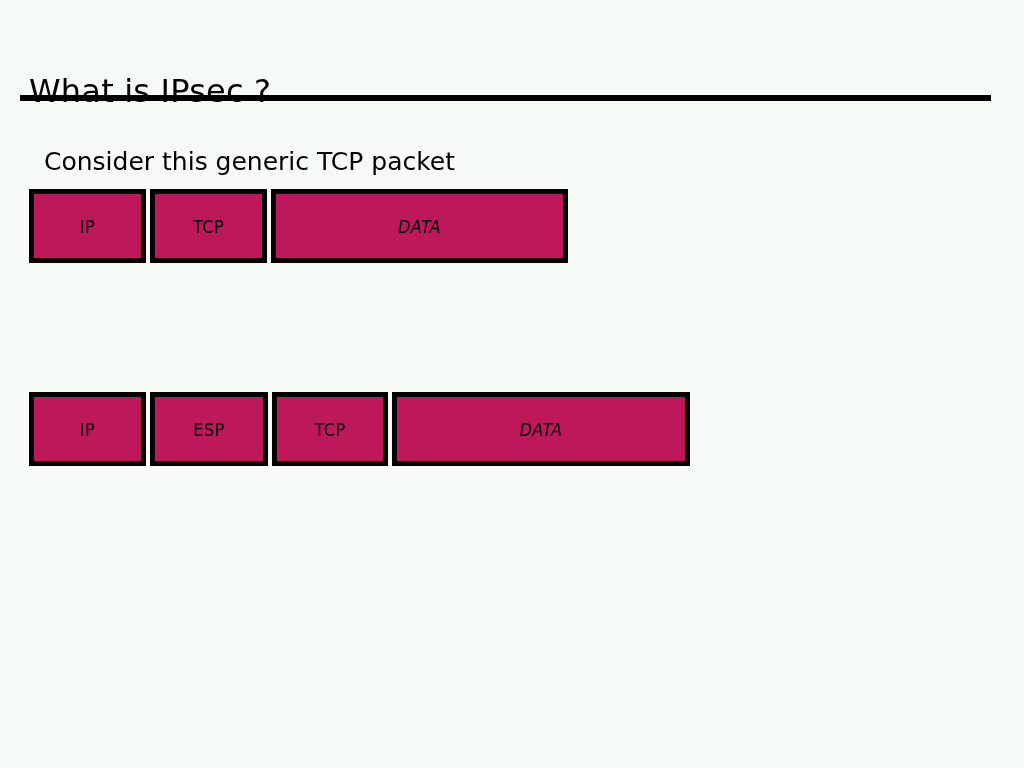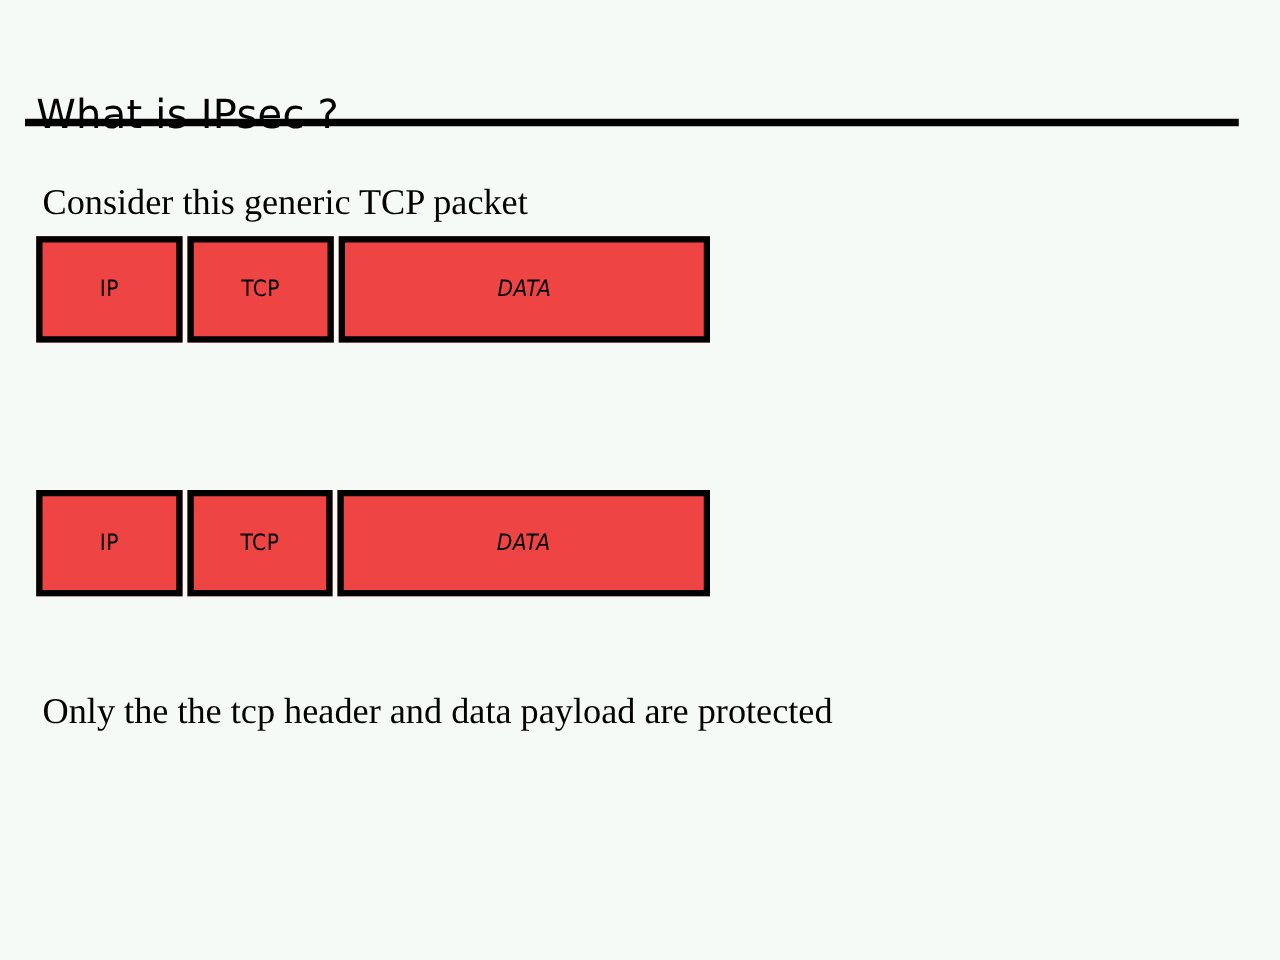--- a/index.html
+++ b/index.html
@@ -40,46 +40,45 @@
     left: 20px;
     top: 95px;
     width: 971px;
     height: 6px;
     background: #000000;
   }
 
   
   .caption {
     position: absolute;
-    left: 34px;
-    font-size: 29px;
+    left: 44px;
+    font-size: 25px;
     line-height: 32px;
     font-weight: 400;
     white-space: nowrap;
-    font-family: Liberation Serif, serif;
   }
   .caption-packet  { top: 146px; }
   .caption-mode    { top: 349px; }
   .caption-note    { top: 553px; }
 
   
   .packet-row {
     position: absolute;
     left: 29px;
     display: flex;
     align-items: flex-start;
   }
   .packet-row-generic   { top: 189px; }
   .packet-row-transport { top: 392px; }
 
   .packet-field {
     box-sizing: border-box;
     border: 5px solid #000000;
-    background: #ef4444;
-    height: 85px;
+    background: #be185d;
+    height: 74px;
     margin-right: 4px;
     display: flex;
     align-items: center;
     justify-content: center;
     font-size: 18px;
     font-family: "DejaVu Sans Condensed", "Liberation Sans Narrow", "Liberation Sans", sans-serif;
     letter-spacing: 0.4px;
     white-space: nowrap;
   }
   .packet-field:last-child { margin-right: 0; font-style: italic; }
@@ -105,19 +104,19 @@
 
   <div class="packet-row packet-row-generic">
     <div class="packet-field w-ip">IP</div>
     <div class="packet-field w-tcp">TCP</div>
     <div class="packet-field w-data1">DATA</div>
   </div>
 
 
   <div class="packet-row packet-row-transport">
     <div class="packet-field w-ip">IP</div>
+    <div class="packet-field w-esp">ESP</div>
     <div class="packet-field w-tcp2">TCP</div>
     <div class="packet-field w-data2">DATA</div>
   </div>
 
-  <div class="caption caption-note">Only the the tcp header and data payload are protected</div>
 
 </div>
 
 </body></html>

